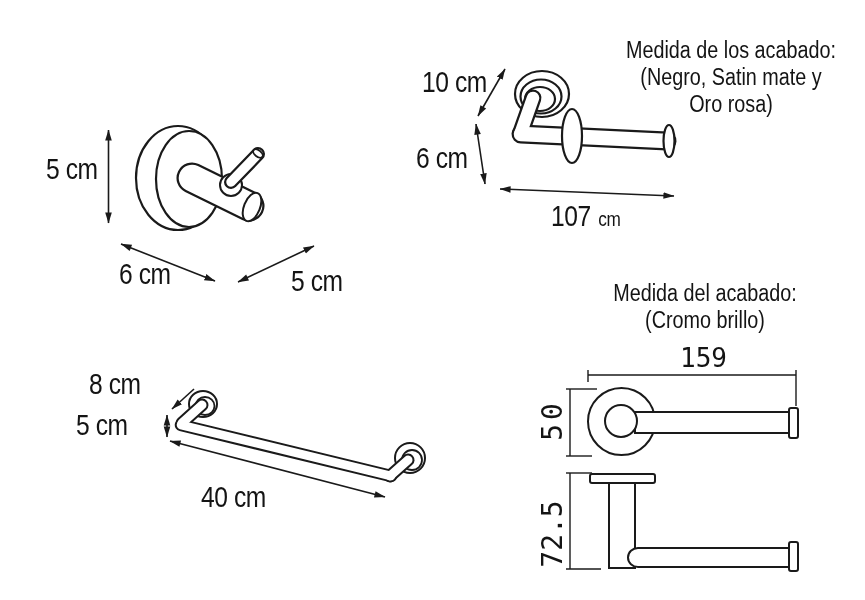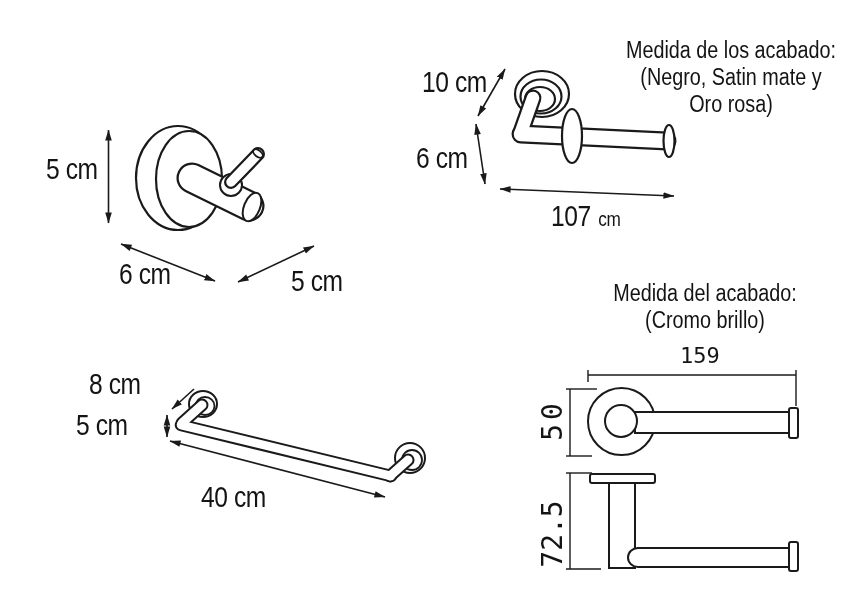--- a/index.html
+++ b/index.html
@@ -5,21 +5,21 @@
   html,body{margin:0;padding:0;background:#fff;}
   #stage{position:relative;width:865px;height:600px;background:#fff;overflow:hidden;
          font-family:"Liberation Sans",sans-serif;color:#141414;}
   #art{position:absolute;left:0;top:0;}
   .lbl{position:absolute;white-space:nowrap;color:#141414;line-height:1;}
   .dim{font-size:30px;transform:scaleX(.82);transform-origin:0 0;letter-spacing:-.5px;}
   .len107{font-size:30px;transform:scaleX(.82);transform-origin:0 0;letter-spacing:-.5px;}
   .len107 .u{font-size:21px;margin-left:9px;}
   .note{position:absolute;text-align:center;font-size:23px;line-height:27px;
         transform:scaleX(.86);transform-origin:50% 0;color:#141414;}
-  .mono{font-family:"DejaVu Sans Mono","Liberation Mono",monospace;font-size:22px;}
+  .mono{font-family:"DejaVu Sans Mono","Liberation Mono",monospace;font-size:26px;}
   .rot{transform:translate(-50%,-50%) rotate(-90deg);}
   .rot.sp{letter-spacing:4px;}
   .rot.big{font-size:28px;}
 </style>
 </head>
 <body>
 
 <div id="stage">
 
   <svg id="art" width="865" height="600" viewBox="0 0 865 600">

